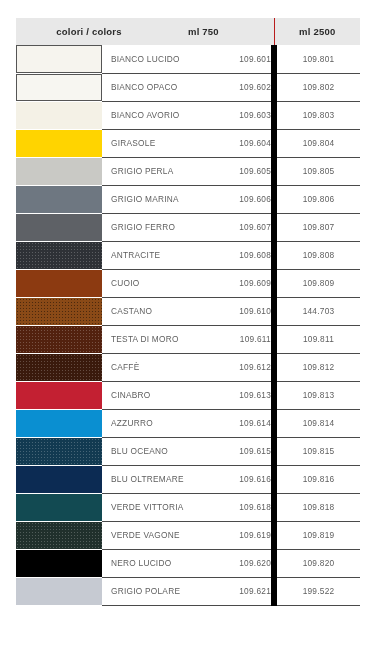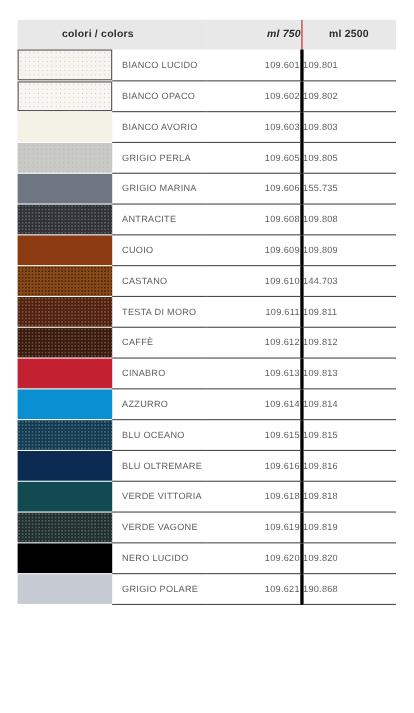--- a/index.html
+++ b/index.html
@@ -32,21 +32,21 @@
     background: #e8e8e8;
     color: #2b2b2b;
     font-size: 9.5px;
     font-weight: bold;
     letter-spacing: 0.2px;
     vertical-align: middle;
     border: none;
   }
 
   th.h-colors   { text-align: center; padding-right: 26px; }
-  th.h-ml750    { text-align: right; font-style: italic; }
+  th.h-ml750    { text-align: left; }
   th.h-ml2500   { text-align: center; border-left: 1px solid #b91c1c; }
 
   
   tbody tr { height: 28px; }
 
   tbody td {
     border-bottom: 1px solid #4a4a4a;
     vertical-align: middle;
     font-size: 8.3px;
     color: #5e5e5e;
@@ -66,22 +66,22 @@
     white-space: nowrap;
   }
 
   td.c-750 {
     width: 52px;
     text-align: right;
   }
 
   td.c-2500 {
     width: 54px;
-    text-align: left;
-    border-left: 3px solid #000000;
+    text-align: center;
+    border-left: 6px solid #000000;
   }
 
   
   .swatch {
     position: absolute;
     left: 0;
     top: 0;
     right: 0;
     bottom: 0;
     width: 100%;
@@ -147,33 +147,49 @@
         <tr>
           <td class="c-swatch">
             <div class="swatch " style="background: rgb(244, 241, 230);"></div>
           </td>
           <td class="c-name">BIANCO AVORIO</td>
           <td class="c-750">109.603</td>
           <td class="c-2500">109.803</td>
         </tr>
         <tr>
           <td class="c-swatch">
+            <div class="swatch " style="background: rgb(255, 212, 0);"></div>
+          </td>
+          <td class="c-name">GIRASOLE</td>
+          <td class="c-750">109.604</td>
+          <td class="c-2500">109.804</td>
+        </tr>
+        <tr>
+          <td class="c-swatch">
             <div class="swatch textured-light" style="background: rgb(201, 201, 197);"></div>
           </td>
           <td class="c-name">GRIGIO PERLA</td>
           <td class="c-750">109.605</td>
           <td class="c-2500">109.805</td>
         </tr>
         <tr>
           <td class="c-swatch">
             <div class="swatch " style="background: rgb(110, 119, 129);"></div>
           </td>
           <td class="c-name">GRIGIO MARINA</td>
           <td class="c-750">109.606</td>
-          <td class="c-2500">155.735</td>
+          <td class="c-2500">109.806</td>
+        </tr>
+        <tr>
+          <td class="c-swatch">
+            <div class="swatch " style="background: rgb(94, 97, 102);"></div>
+          </td>
+          <td class="c-name">GRIGIO FERRO</td>
+          <td class="c-750">109.607</td>
+          <td class="c-2500">109.807</td>
         </tr>
         <tr>
           <td class="c-swatch">
             <div class="swatch textured" style="background: rgb(46, 49, 54);"></div>
           </td>
           <td class="c-name">ANTRACITE</td>
           <td class="c-750">109.608</td>
           <td class="c-2500">109.808</td>
         </tr>
         <tr>
@@ -263,17 +279,17 @@
           <td class="c-name">NERO LUCIDO</td>
           <td class="c-750">109.620</td>
           <td class="c-2500">109.820</td>
         </tr>
         <tr>
           <td class="c-swatch">
             <div class="swatch " style="background: rgb(198, 202, 210);"></div>
           </td>
           <td class="c-name">GRIGIO POLARE</td>
           <td class="c-750">109.621</td>
-          <td class="c-2500">190.868</td>
+          <td class="c-2500">199.522</td>
         </tr>
       </tbody>
   </table>
 </div>
 
 </body></html>

